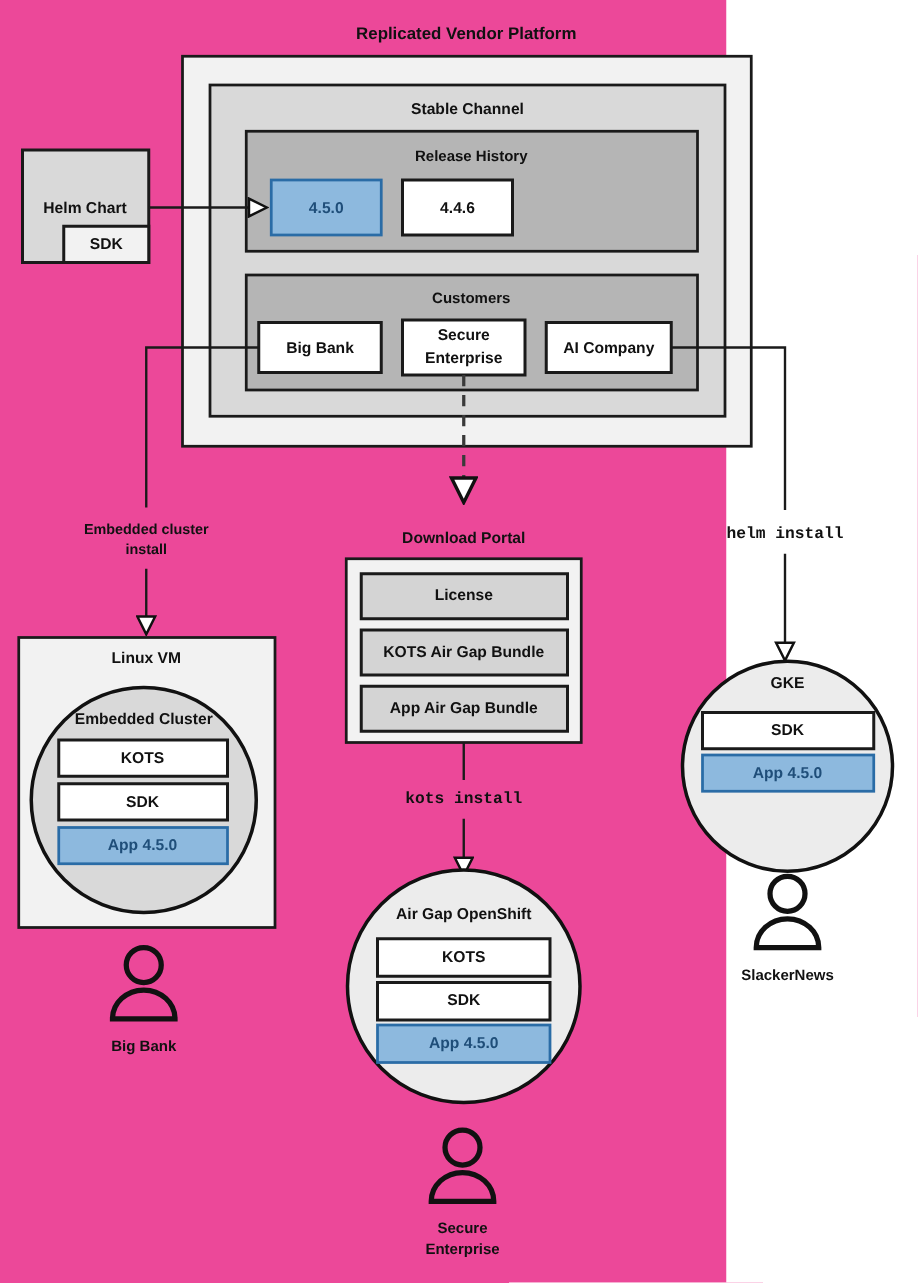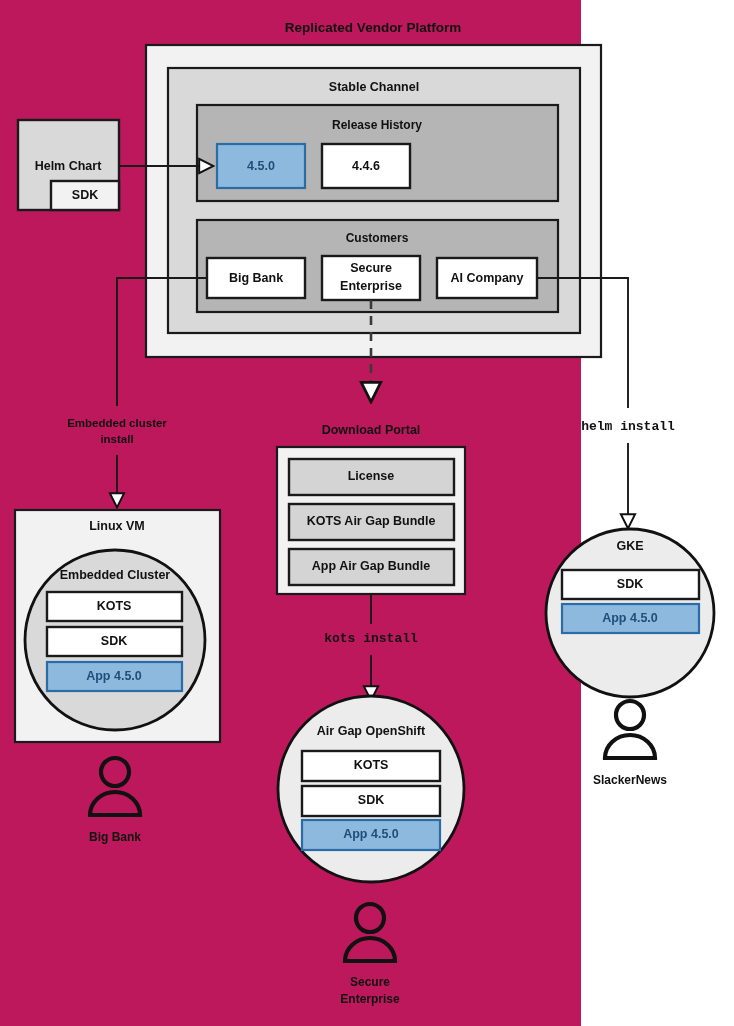--- a/index.html
+++ b/index.html
@@ -4,21 +4,21 @@
 <style>
   html, body {
     margin: 0;
     padding: 0;
     background: #ffffff;
   }
   #root {
     position: relative;
     width: 581px;
     height: 1026px;
-    background: #be185d;
+    background: #ec4899;
     font-family: "Liberation Sans", sans-serif;
   }
   svg.diagram {
     position: absolute;
     left: 0;
     top: 0;
     width: 734px;
     height: 1026px;
   }
   text {

